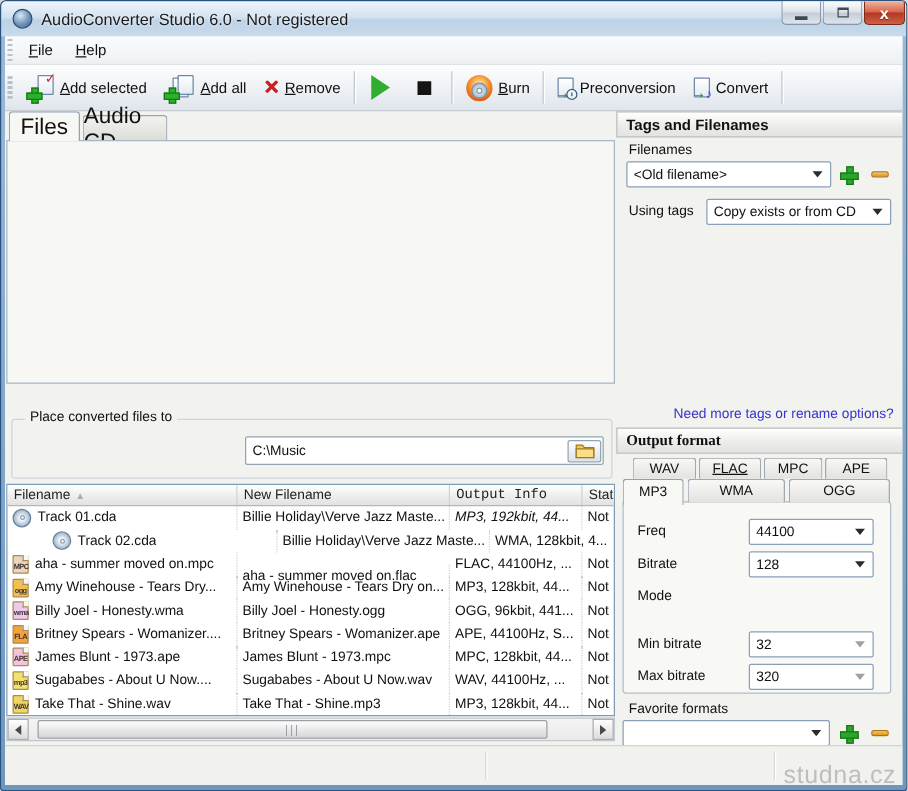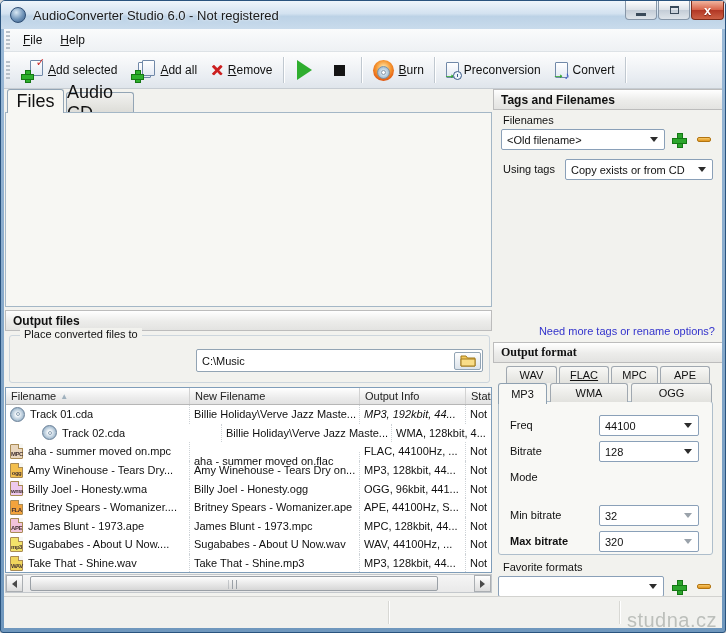--- a/index.html
+++ b/index.html
@@ -402,23 +402,20 @@
               <b>Take That - Shine.wav</b>
             </span>
             <span class="cell" style="width: 110px; flex: 0 0 auto;">44100Hz, Stereo</span>
             <span class="cell" style="width: 50px; flex: 0 0 auto;">03:31</span>
             <span class="cell" style="width: 52px; flex: 0 0 auto;">35,6 ...</span>
             <span class="cell" style="flex: 1 1 0%; border-right: none;"></span>
           </div>
         </div>
     </div>
 
-    <div class="hbar" style="left:1px;top:281px;width:487px;">
-      <span>Output files</span>
-    </div>
     <div class="gbox" style="left:5px;top:306px;width:481px;height:48px;">
       <span class="gbox-legend">Place converted files to</span>
     </div>
     <div class="tbox" style="left:192px;top:320px;width:287px;height:23px;">
       <span>C:\Music</span>
       <span class="fbtn">
         <svg width="16" height="13" viewBox="0 0 16 13">
             <path d="M1 2h5l1.5 2H15v8H1z" fill="#f3c95e" stroke="#a27a1c"></path>
             <path d="M1 5h14v7H1z" fill="#f9dd88" stroke="#a27a1c"></path>
           </svg>
@@ -428,21 +425,21 @@
     <div class="tbl" style="left:1px;top:358px;width:487px;height:186px;">
       <div class="thead">
         <span class="th" style="width:184px;">
           <b style="font-weight:normal;">Filename</b>
           <span class="sort-arrow">▲</span>
         </span>
         <span class="th" style="width:170px;">
             <b style="font-weight:normal;">New Filename</b>
           </span>
         <span class="th" style="width:106px;">
-            <b style="font-weight:normal;">Output Info</b>
+            <b style="font-weight:normal;font-family:Liberation Mono, monospace;">Output Info</b>
           </span>
         <span class="th" style="flex:1;border-right:none;">
             <b style="font-weight:normal;">Statu...</b>
           </span>
       </div>
       <div id="output-rows">
           <div class="trow">
             <span class="cell c-name" style="width: 184px; flex: 0 0 auto;">
               <span class="ficon-cd">
                 <i></i>
@@ -598,21 +595,21 @@
         <div class="dd" style="left: 100px; top: 39px; width: 100px;">
           <span class="dd-val">128</span>
           <span class="dd-arrow"></span>
         </div>
         <span class="fmt-field-label" style="top: 69px;">Mode</span>
         <span class="fmt-field-label" style="top: 107px;">Min bitrate</span>
         <div class="dd disabled" style="left: 100px; top: 103px; width: 100px;">
           <span class="dd-val">32</span>
           <span class="dd-arrow"></span>
         </div>
-        <span class="fmt-field-label" style="top: 133px; font-weight: bold;">Max bitrate</span>
+        <span class="fmt-field-label" style="top: 133px;">Max bitrate</span>
         <div class="dd disabled" style="left: 100px; top: 129px; width: 100px;">
           <span class="dd-val">320</span>
           <span class="dd-arrow"></span>
         </div>
       </div>
 
     <span class="label" style="left:499px;top:532px;">Favorite formats</span>
     <div class="dd" style="left:494px;top:547px;width:166px;">
       <span class="dd-val"></span>
       <span class="dd-arrow"></span>

